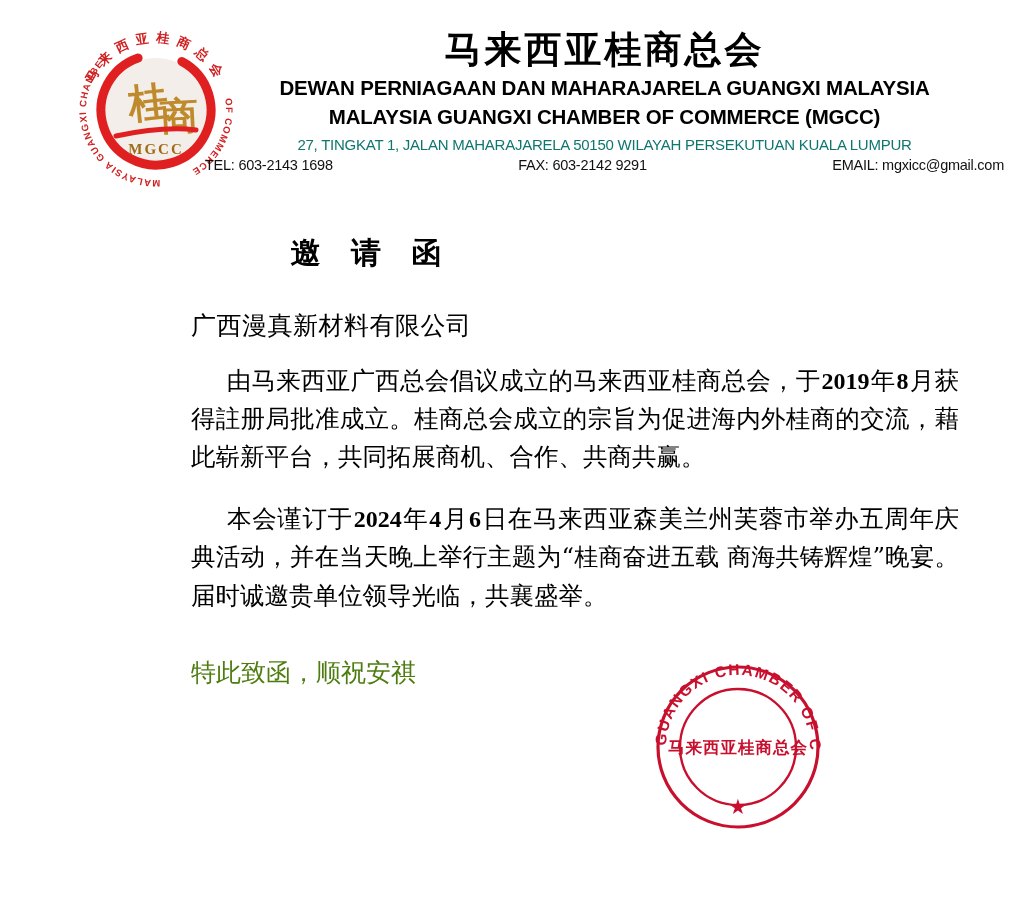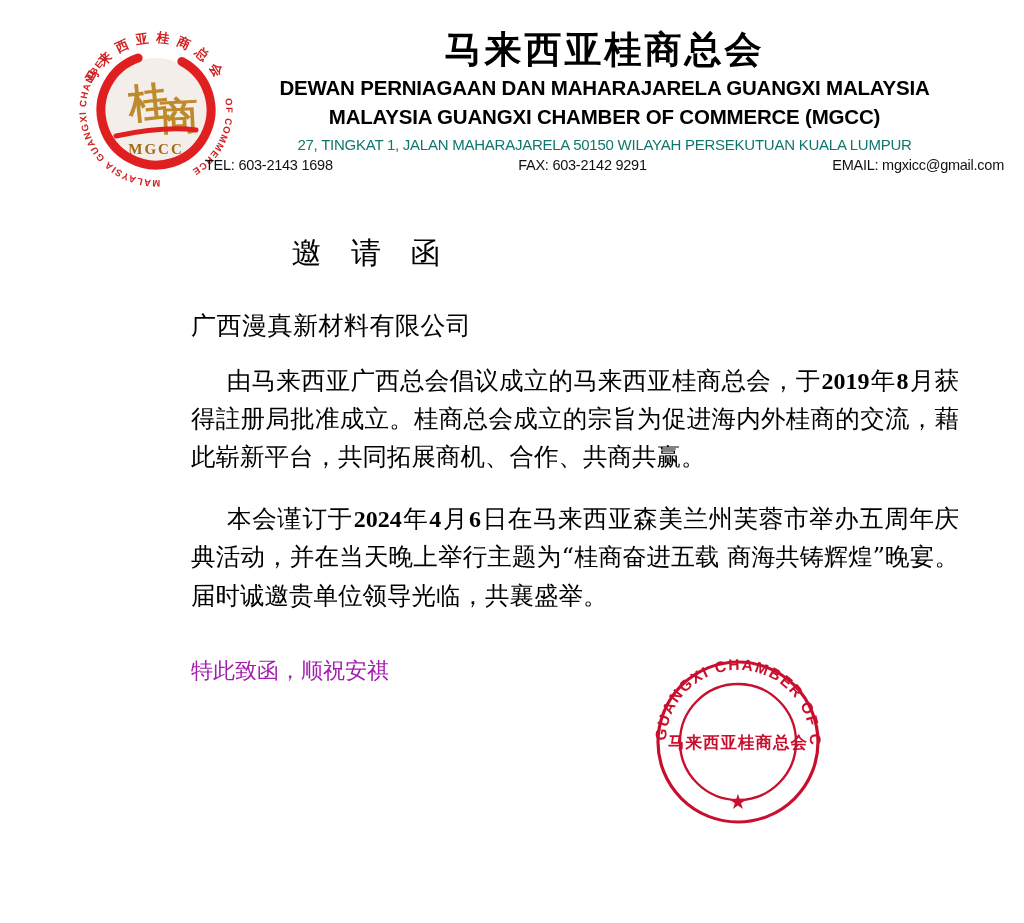--- a/index.html
+++ b/index.html
@@ -79,21 +79,21 @@
     justify-content: space-between;
     gap: 44px;
   }
   .contacts span { white-space: nowrap; }
 
   
   .doc-title {
     text-align: center;
     font-family: "DejaVu Serif", serif;
     font-size: 30px;
-    font-weight: 400;
+    font-weight: 700;
     letter-spacing: 10px;
     margin: 18px 0 0 0;
     padding-right: 330px;
     color: #000;
     padding-left: 48px;
   }
 
   .content {
     position: relative;
     margin: 0 auto;
@@ -136,24 +136,24 @@
     padding: 0 2px;
   }
   .theme {
     font-family: "DejaVu Serif", serif;
     font-weight: 400;
     font-size: 24px;
   }
 
   .closing {
     font-family: "DejaVu Serif", serif;
-    font-size: 22px;
+    font-size: 25px;
     line-height: 1.5;
     margin-top: 40px;
-    color: #a21caf;
+    color: #4d7c0f;
   }
 
   
   .sig-zone {
     position: relative;
     margin-top: 4px;
     height: 230px;
   }
   .stamp {
     position: absolute;

